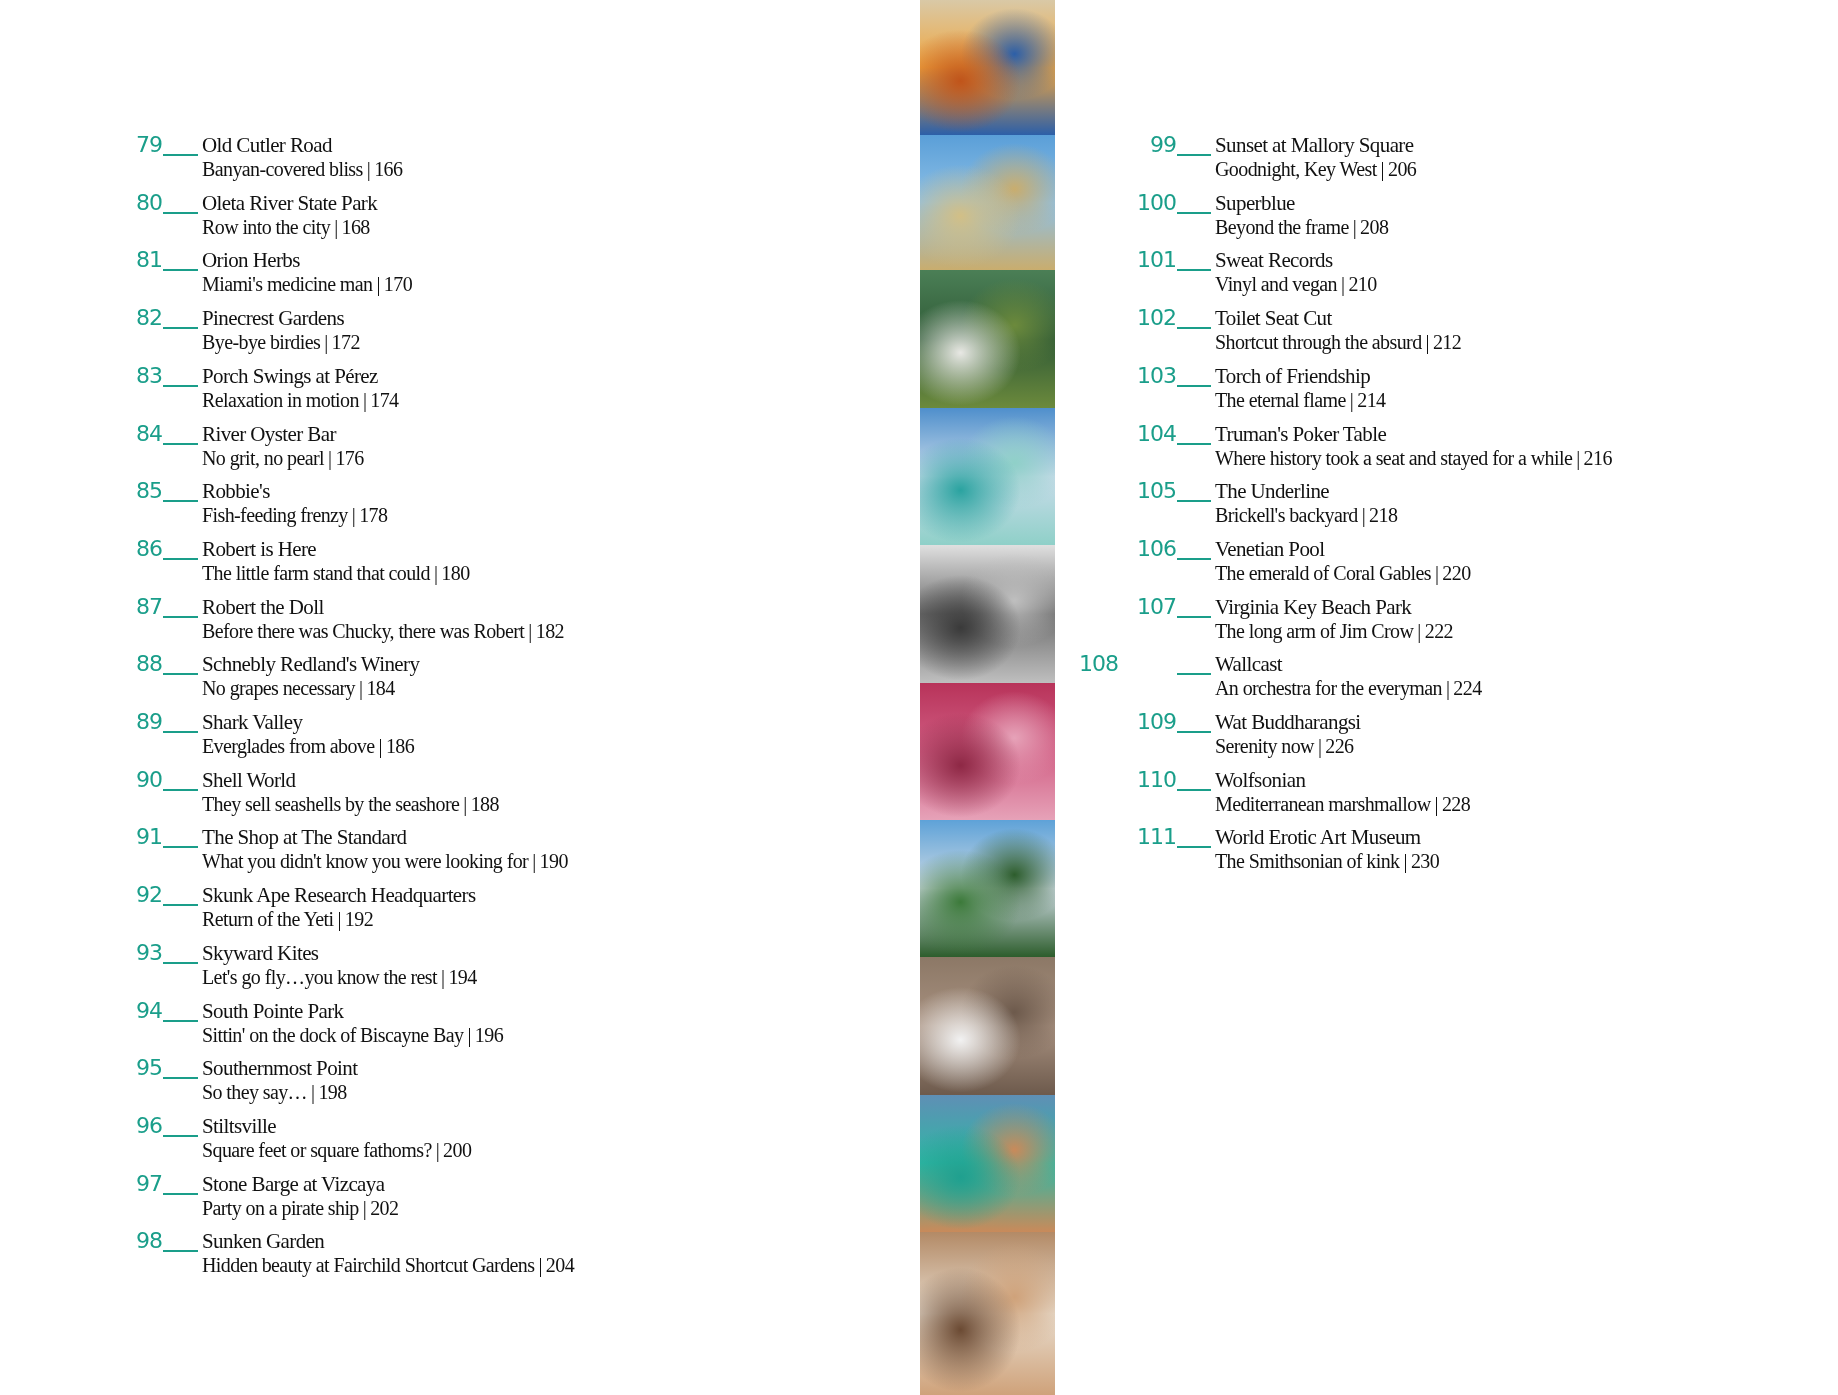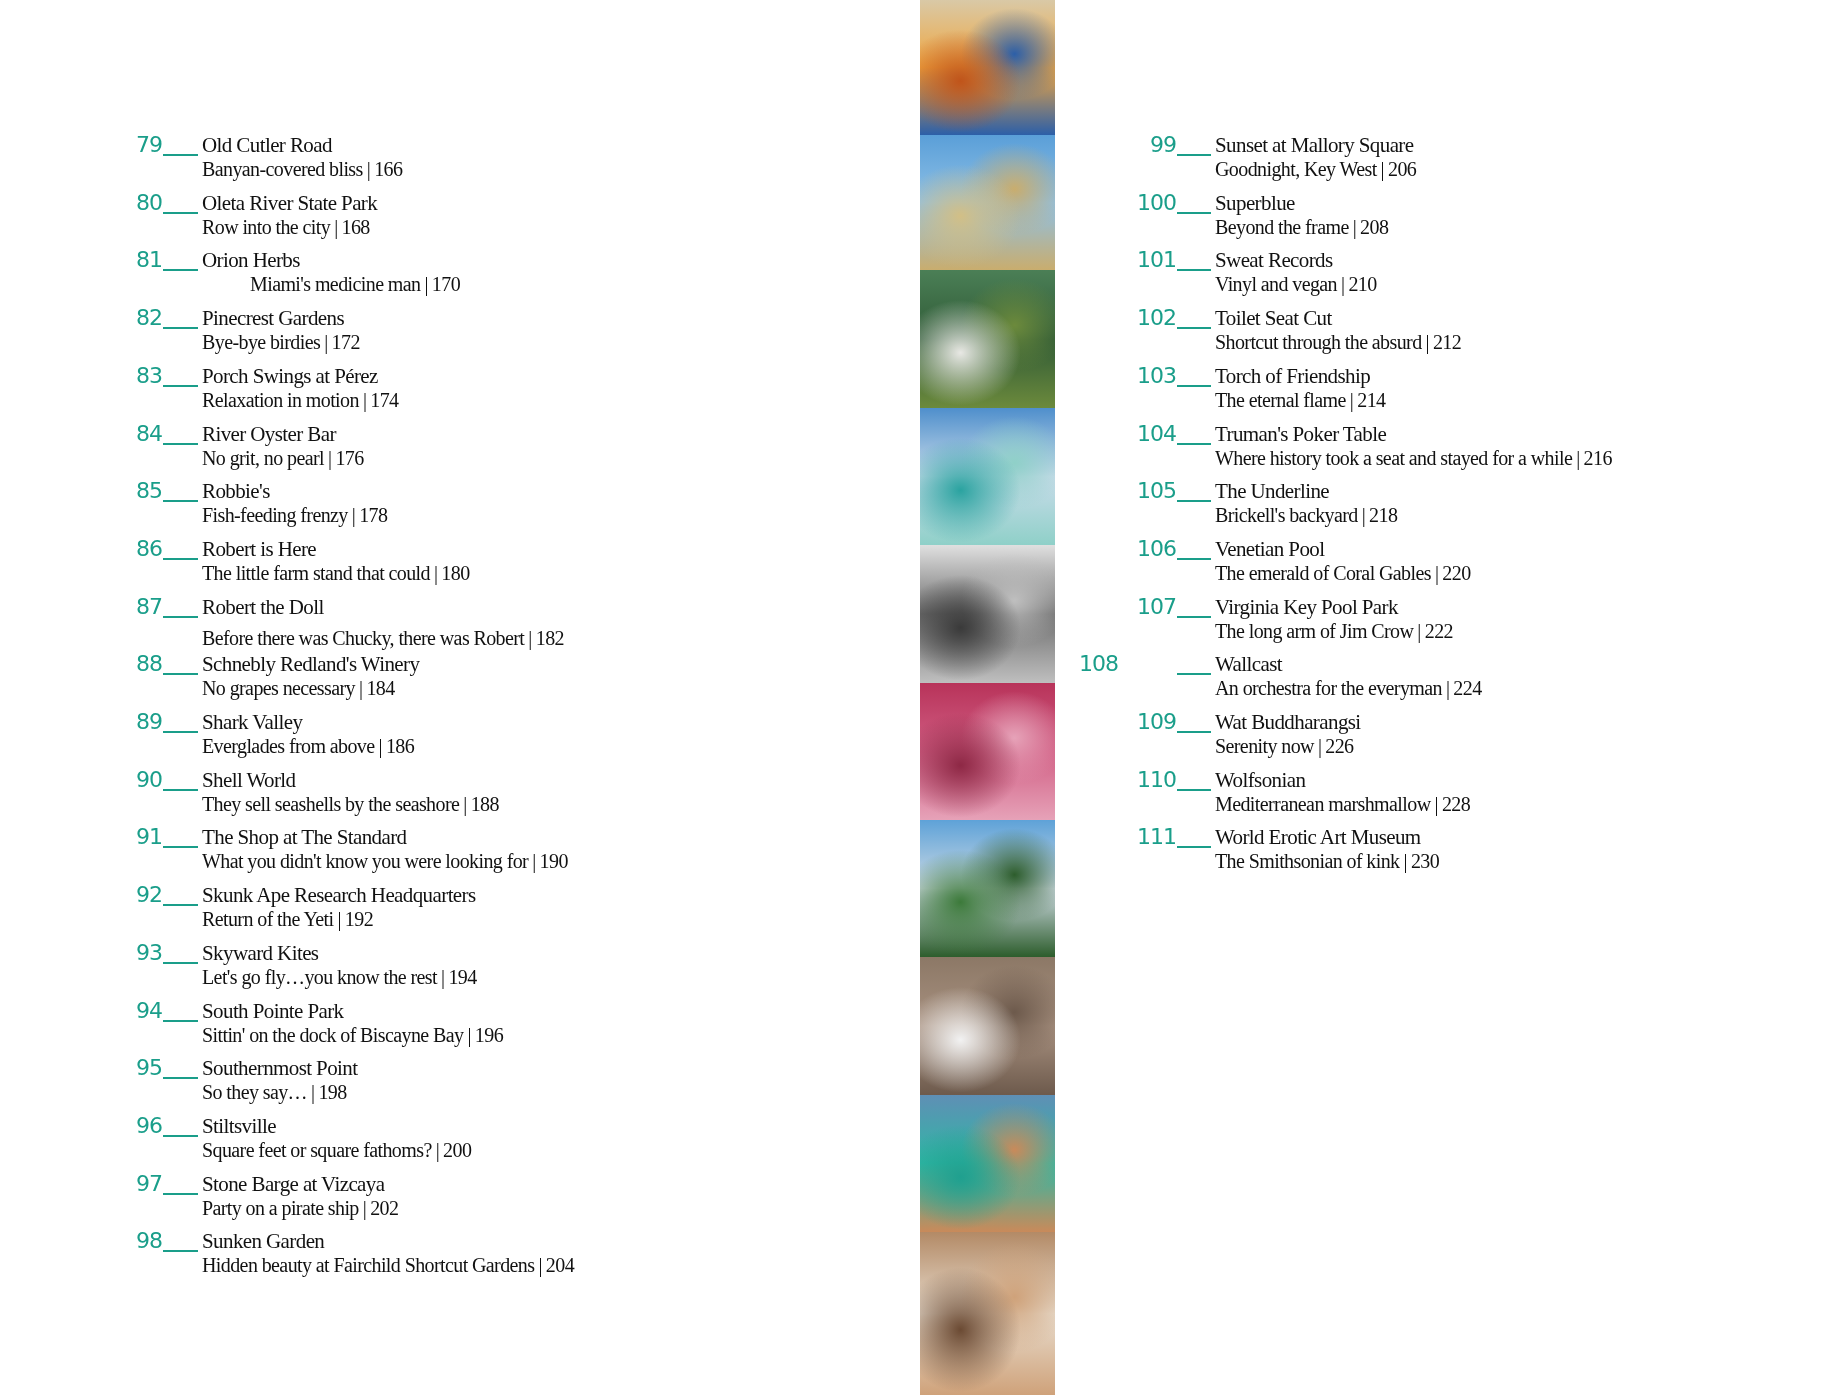--- a/index.html
+++ b/index.html
@@ -50,21 +50,21 @@
       <div class="entry" style="top: 57.7px; left: 0px;">
     <span class="num" style="left: 100px;">80</span>
     <span class="rule" style="left: 163px; width: 35px;"></span>
     <span class="title" style="left: 202px;">Oleta River State Park</span>
     <span class="sub" style="left: 202px;"><span class="tag">Row into the city</span><span class="sep">|</span><span class="pg">168</span></span>
   </div>
       <div class="entry" style="top: 115.4px; left: 0px;">
     <span class="num" style="left: 100px;">81</span>
     <span class="rule" style="left: 163px; width: 35px;"></span>
     <span class="title" style="left: 202px;">Orion Herbs</span>
-    <span class="sub" style="left: 202px; margin-left: 48px;"><span class="tag">Miami's medicine man</span><span class="sep">|</span><span class="pg">170</span></span>
+    <span class="sub" style="left: 202px;"><span class="tag">Miami's medicine man</span><span class="sep">|</span><span class="pg">170</span></span>
   </div>
       <div class="entry" style="top: 173.1px; left: 0px;">
     <span class="num" style="left: 100px;">82</span>
     <span class="rule" style="left: 163px; width: 35px;"></span>
     <span class="title" style="left: 202px;">Pinecrest Gardens</span>
     <span class="sub" style="left: 202px;"><span class="tag">Bye-bye birdies</span><span class="sep">|</span><span class="pg">172</span></span>
   </div>
       <div class="entry" style="top: 230.8px; left: 0px;">
     <span class="num" style="left: 100px;">83</span>
     <span class="rule" style="left: 163px; width: 35px;"></span>
@@ -86,21 +86,21 @@
       <div class="entry" style="top: 403.9px; left: 0px;">
     <span class="num" style="left: 100px;">86</span>
     <span class="rule" style="left: 163px; width: 35px;"></span>
     <span class="title" style="left: 202px;">Robert is Here</span>
     <span class="sub" style="left: 202px;"><span class="tag">The little farm stand that could</span><span class="sep">|</span><span class="pg">180</span></span>
   </div>
       <div class="entry" style="top: 461.6px; left: 0px;">
     <span class="num" style="left: 100px;">87</span>
     <span class="rule" style="left: 163px; width: 35px;"></span>
     <span class="title" style="left: 202px;">Robert the Doll</span>
-    <span class="sub" style="left: 202px; margin-top: 7px;"><span class="tag">Before there was Chucky, there was Robert</span><span class="sep">|</span><span class="pg">182</span></span>
+    <span class="sub" style="left: 202px;"><span class="tag">Before there was Chucky, there was Robert</span><span class="sep">|</span><span class="pg">182</span></span>
   </div>
       <div class="entry" style="top: 519.3px; left: 0px;">
     <span class="num" style="left: 100px;">88</span>
     <span class="rule" style="left: 163px; width: 35px;"></span>
     <span class="title" style="left: 202px;">Schnebly Redland's Winery</span>
     <span class="sub" style="left: 202px;"><span class="tag">No grapes necessary</span><span class="sep">|</span><span class="pg">184</span></span>
   </div>
       <div class="entry" style="top: 577px; left: 0px;">
     <span class="num" style="left: 100px;">89</span>
     <span class="rule" style="left: 163px; width: 35px;"></span>
@@ -207,21 +207,21 @@
   </div>
       <div class="entry" style="top: 403.9px; left: 0px;">
     <span class="num" style="left: 1114px;">106</span>
     <span class="rule" style="left: 1177px; width: 34px;"></span>
     <span class="title" style="left: 1215px;">Venetian Pool</span>
     <span class="sub" style="left: 1215px;"><span class="tag">The emerald of Coral Gables</span><span class="sep">|</span><span class="pg">220</span></span>
   </div>
       <div class="entry" style="top: 461.6px; left: 0px;">
     <span class="num" style="left: 1114px;">107</span>
     <span class="rule" style="left: 1177px; width: 34px;"></span>
-    <span class="title" style="left: 1215px;">Virginia Key Pool Park</span>
+    <span class="title" style="left: 1215px;">Virginia Key Beach Park</span>
     <span class="sub" style="left: 1215px;"><span class="tag">The long arm of Jim Crow</span><span class="sep">|</span><span class="pg">222</span></span>
   </div>
       <div class="entry" style="top: 519.3px; left: 0px;">
     <span class="num" style="left: 1056px;">108</span>
     <span class="rule" style="left: 1177px; width: 34px;"></span>
     <span class="title" style="left: 1215px;">Wallcast</span>
     <span class="sub" style="left: 1215px;"><span class="tag">An orchestra for the everyman</span><span class="sep">|</span><span class="pg">224</span></span>
   </div>
       <div class="entry" style="top: 577px; left: 0px;">
     <span class="num" style="left: 1114px;">109</span>

